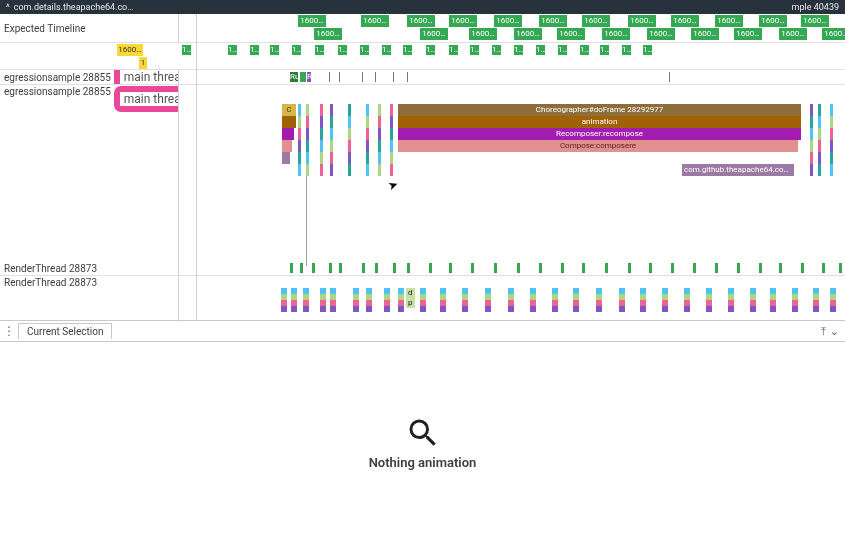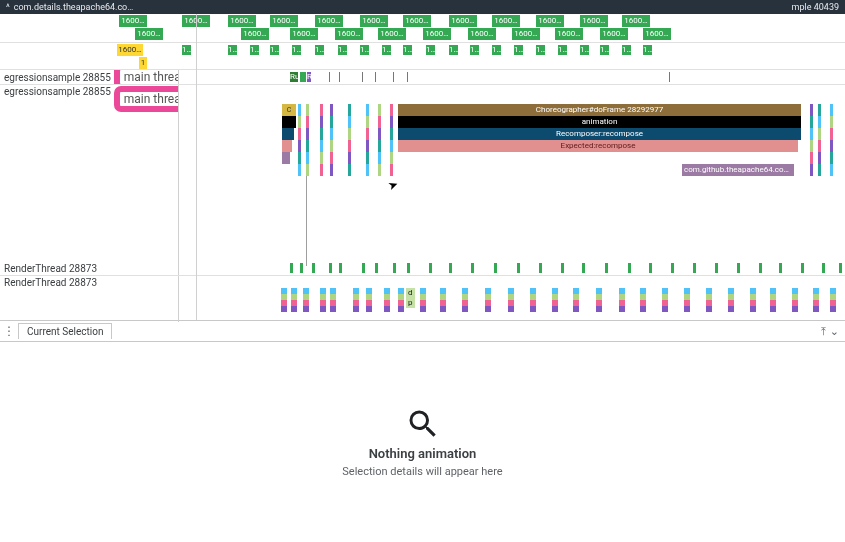--- a/index.html
+++ b/index.html
@@ -10,22 +10,22 @@
 .track-label{width:170px;min-width:170px;padding:1px 4px;font-size:10px;color:#3c4043;border-right:1px solid #d0d0d0;display:flex;align-items:center;gap:3px;overflow:hidden;white-space:nowrap}
 .track-label .tag{font-size:12px;border:6px solid #ec4899;border-radius:7px;padding:0 4px;color:#555}
 .track-content{flex:1;position:relative;height:100%;overflow:hidden}
 .sep-col{position:absolute;top:0;bottom:0;left:196px;width:0;border-left:1px solid #d0d0d0;z-index:2}
 .vsync{position:absolute;height:12px;top:1px;background:#34a853;color:#fff;font-size:8px;line-height:12px;text-align:center;overflow:hidden;white-space:nowrap}
 .vsync.yellow{background:#fdd835;color:#333}
 .framebox{position:absolute;height:10px;top:2px;background:#34a853;color:#fff;font-size:8px;line-height:10px;text-align:center;overflow:hidden}
 .flame-container{position:absolute;left:170px;top:88px;width:675px;height:170px}
 .flamebar{position:absolute;height:12px;font-size:8px;line-height:12px;color:#fff;text-align:center;overflow:hidden;white-space:nowrap;text-overflow:ellipsis;padding:0 2px;box-sizing:border-box}
 .c-choreo{background:#8d6e3a}
-.c-anim{background:#000000}
-.c-recomp{background:#0c4a6e}
+.c-anim{background:#a16207}
+.c-recomp{background:#a21caf}
 .c-compose{background:#e18f8f;color:#5d1b1b}
 .c-pkg1{background:#6a9a47}
 .c-pkg2{background:#9b7aa3}
 .stripe{position:absolute;width:3px;height:12px}
 .thin{position:absolute;width:1px;background:#777}
 .rt-track{height:14px}
 .rt-mark{position:absolute;top:2px;width:3px;height:10px;background:#34a853}
 .render-stripes{position:absolute;left:170px;top:272px;width:675px;height:30px}
 .rstripe{position:absolute;top:2px;width:6px;height:24px;background:linear-gradient(to bottom,#4fc3f7 0 25%,#aed581 25% 50%,#f06292 50% 75%,#7e57c2 75% 100%)}
 .tabs-row{height:20px;display:flex;align-items:center;border-bottom:1px solid #c8c8c8;background:#fff}
@@ -46,20 +46,23 @@
   <span class="caret">^</span>
   <span style="margin-left:4px">com.details.theapache64.co…</span>
   <span class="gap"></span>
   <span>mple 40439</span>
 </div>
 
 <div class="timeline-area">
   <div class="sep-col"></div>
 
   <div class="track" style="height:28px">
+    <div class="track-label">
+        <span>Expected Timeline</span>
+      </div>
     <div class="track-content" id="expected-content">
         <div class="vsync" style="left: 119px; width: 28px; top: 1px;">1600…</div>
         <div class="vsync" style="left: 182px; width: 28px; top: 1px;">1600…</div>
         <div class="vsync" style="left: 228px; width: 28px; top: 1px;">1600…</div>
         <div class="vsync" style="left: 270px; width: 28px; top: 1px;">1600…</div>
         <div class="vsync" style="left: 315px; width: 28px; top: 1px;">1600…</div>
         <div class="vsync" style="left: 360px; width: 28px; top: 1px;">1600…</div>
         <div class="vsync" style="left: 403px; width: 28px; top: 1px;">1600…</div>
         <div class="vsync" style="left: 449px; width: 28px; top: 1px;">1600…</div>
         <div class="vsync" style="left: 492px; width: 28px; top: 1px;">1600…</div>
@@ -176,21 +179,21 @@
         <span>RenderThread 28873</span>
       </div>
     <div class="track-content"></div>
   </div>
 
   <div class="flame-container">
 
     <div class="flamebar c-choreo" style="left:228px;top:2px;width:403px">Choreographer#doFrame 28292977</div>
     <div class="flamebar c-anim" style="left:228px;top:14px;width:403px">animation</div>
     <div class="flamebar c-recomp" style="left:228px;top:26px;width:403px">Recomposer:recompose</div>
-    <div class="flamebar c-compose" style="left:228px;top:38px;width:400px">Expected:recompose</div>
+    <div class="flamebar c-compose" style="left:228px;top:38px;width:400px">Compose:composere</div>
     <div class="flamebar c-pkg2" style="left:512px;top:62px;width:112px">com.github.theapache64.composere…</div>
 
     <div class="flamebar" style="left:112px;top:2px;width:14px;background:#d4b843;color:#333;font-size:7px">C</div>
     <div class="flamebar c-anim" style="left:112px;top:14px;width:14px"></div>
     <div class="flamebar c-recomp" style="left:112px;top:26px;width:12px"></div>
     <div class="flamebar c-compose" style="left:112px;top:38px;width:10px"></div>
     <div class="flamebar c-pkg2" style="left:112px;top:50px;width:8px"></div>
 
     <div id="flame-thin">
         <div class="stripe" style="left: 128px; top: 2px; background: rgb(79, 195, 247);"></div>
@@ -306,14 +309,13 @@
     <span>⤒</span>
     <span>⌄</span>
   </div>
 </div>
 
 <div class="details">
   <svg viewBox="0 0 24 24">
       <path d="M15.5 14h-.79l-.28-.27A6.471 6.471 0 0 0 16 9.5 6.5 6.5 0 1 0 9.5 16c1.61 0 3.09-.59 4.23-1.57l.27.28v.79l5 4.99L20.49 19l-4.99-5zm-6 0C7.01 14 5 11.99 5 9.5S7.01 5 9.5 5 14 7.01 14 9.5 11.99 14 9.5 14z"></path>
     </svg>
   <div class="title">Nothing animation</div>
-  <div class="sub">Selection details will appear here</div>
 </div>
 
 </body></html>

